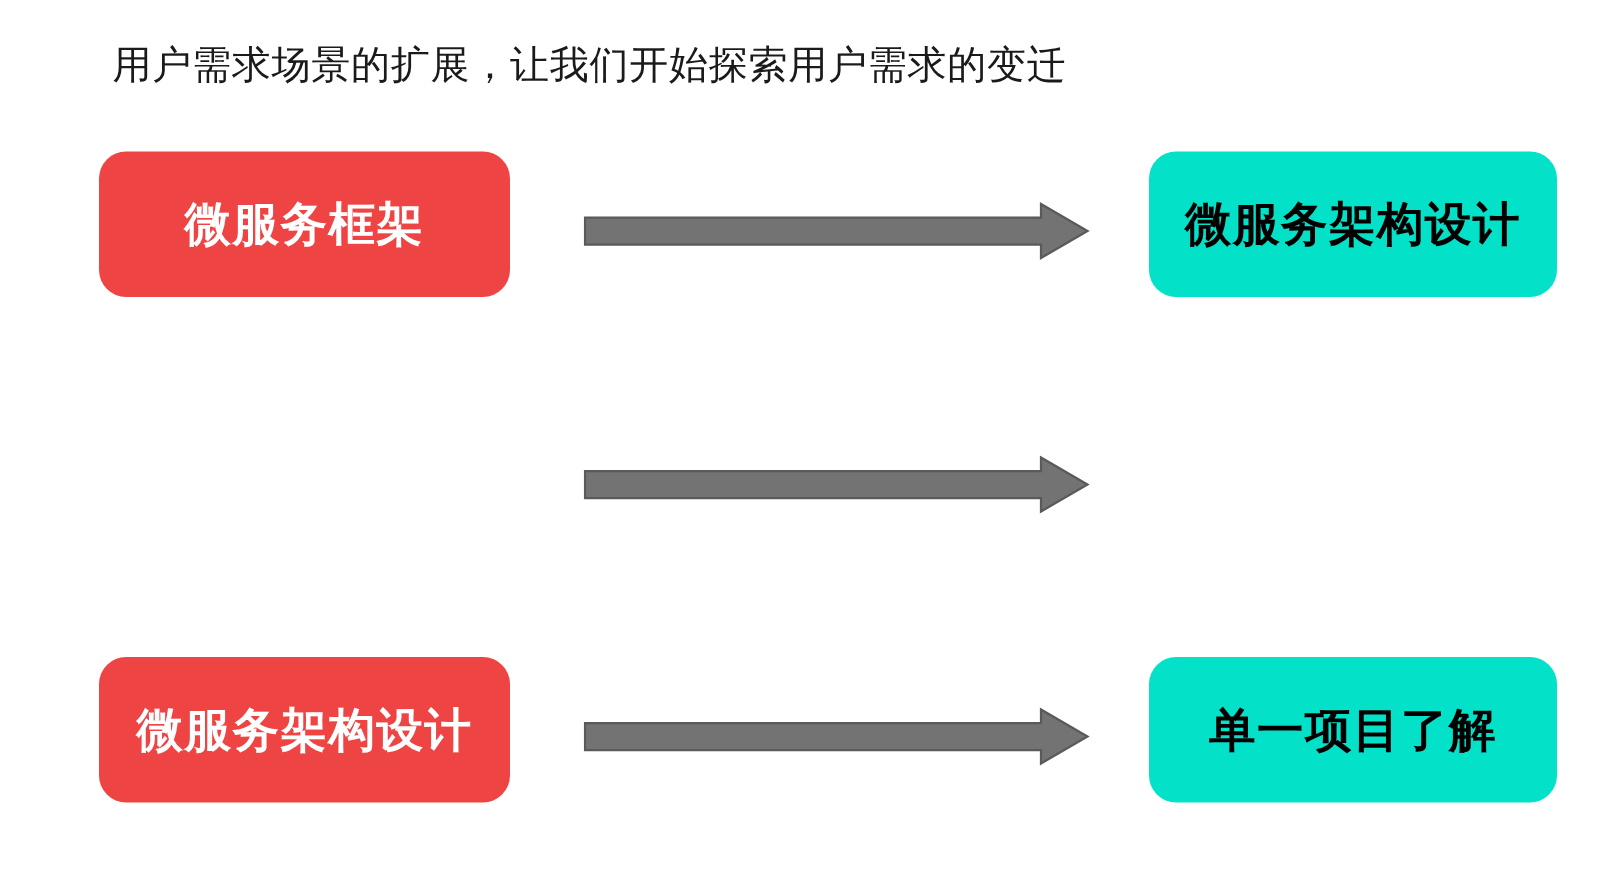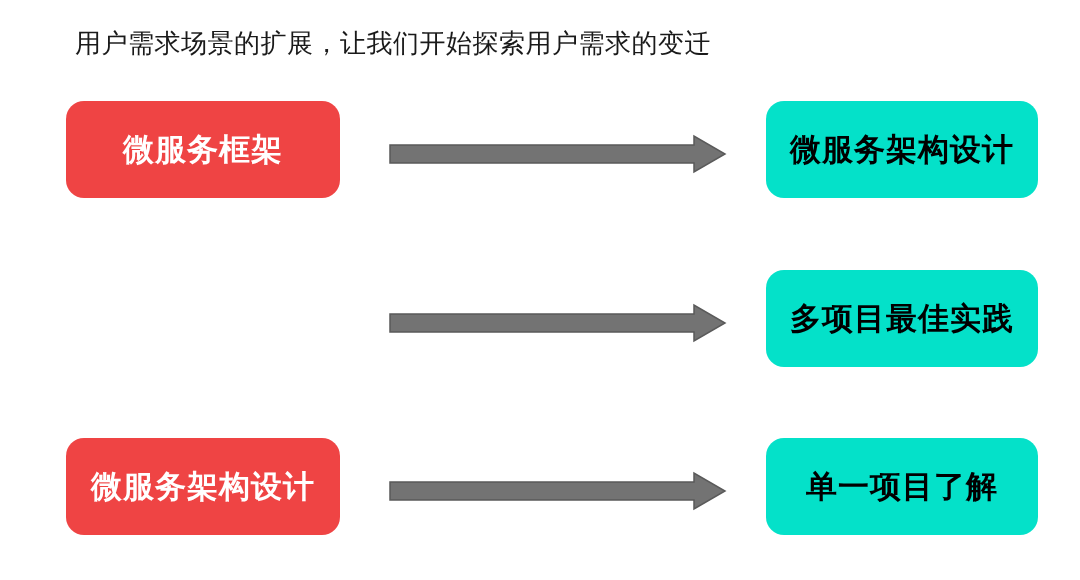--- a/index.html
+++ b/index.html
@@ -83,23 +83,20 @@
     </svg>
     <div class="box target">
       <span>微服务架构设计</span>
     </div>
   </div>
 
   <div class="row row2">
     <svg class="arrow" viewBox="0 0 338 44" preserveAspectRatio="none" aria-hidden="true">
       <polygon points="1,13 305,13 305,4 336,22 305,40 305,31 1,31" fill="#737373" stroke="#5a5a5a" stroke-width="1.5"></polygon>
     </svg>
-    <div class="box target">
-      <span>多项目最佳实践</span>
-    </div>
   </div>
 
   <div class="row row3">
     <div class="box source">
       <span>微服务架构设计</span>
     </div>
     <svg class="arrow" viewBox="0 0 338 44" preserveAspectRatio="none" aria-hidden="true">
       <polygon points="1,13 305,13 305,4 336,22 305,40 305,31 1,31" fill="#737373" stroke="#5a5a5a" stroke-width="1.5"></polygon>
     </svg>
     <div class="box target">

